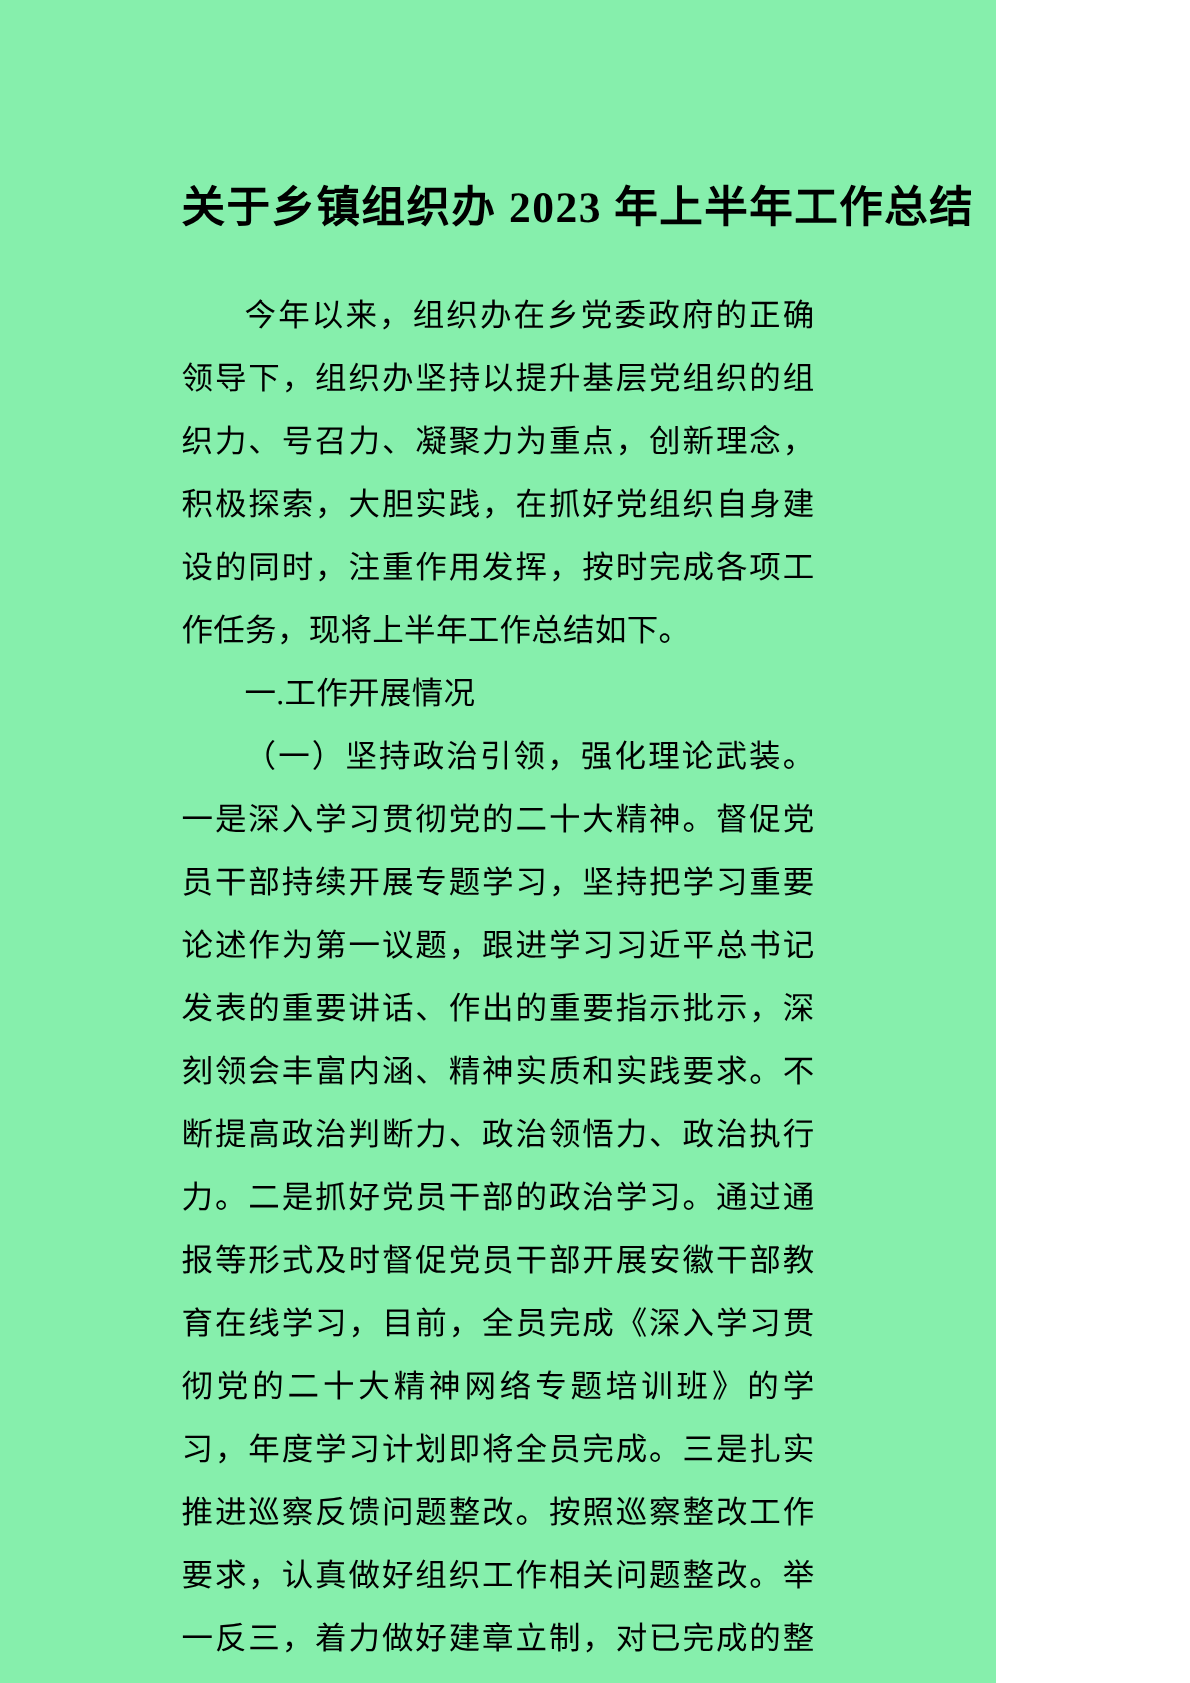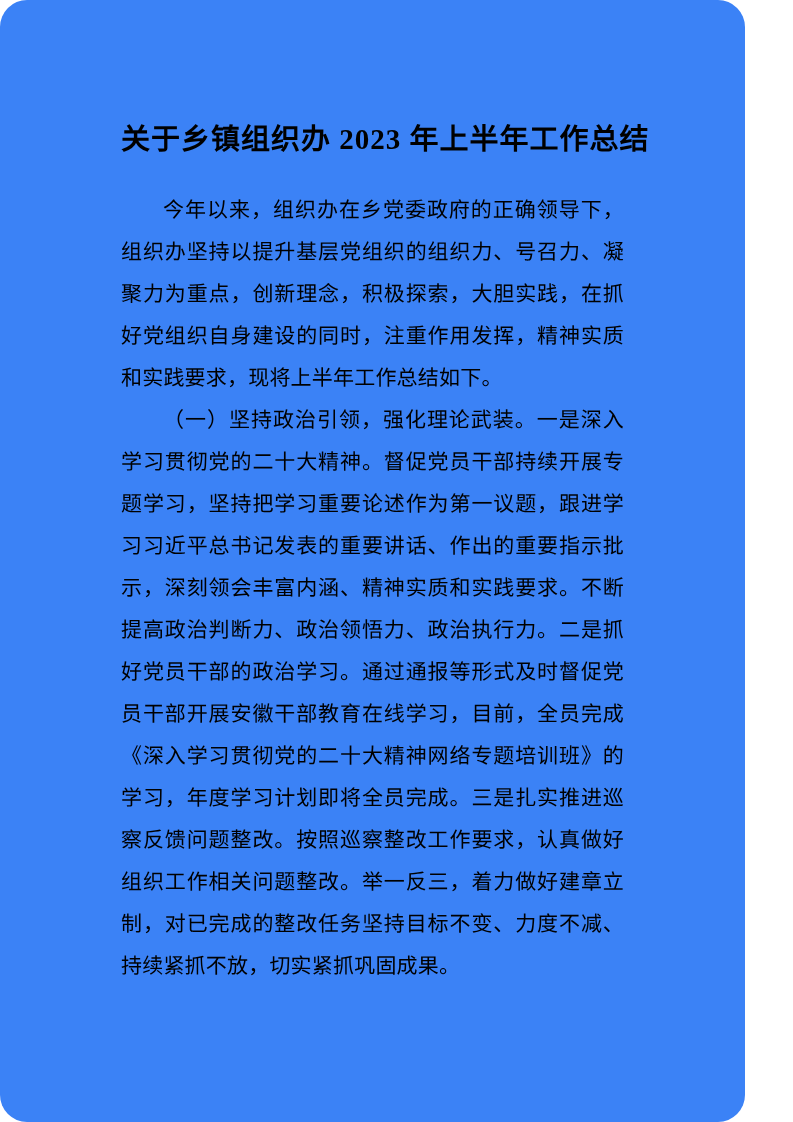--- a/index.html
+++ b/index.html
@@ -10,26 +10,25 @@
   }
   body {
     width: 793px;
     height: 1122px;
     overflow: hidden;
     font-family: "Liberation Serif", "DejaVu Serif", serif;
     color: #000000;
   }
   .page {
     box-sizing: border-box;
-    width: 745px;
+    width: 664px;
     height: 1122px;
-    background: #3b82f6;
+    background: #86efac;
     padding: 116px 121px 0 121px;
     overflow: hidden;
-    border-radius: 27px;
   }
   .doc-title {
     margin: 0 0 27px 0;
     font-size: 29px;
     line-height: 46px;
     font-weight: 700;
     text-align: center;
     letter-spacing: 1px;
     white-space: nowrap;
   }
@@ -43,18 +42,19 @@
     letter-spacing: 0.2px;
     word-break: normal;
   }
 </style>
 </head>
 <body>
 
 <div class="page">
   <h1 class="doc-title">关于乡镇组织办 2023 年上半年工作总结</h1>
 
-  <p class="para">今年以来，组织办在乡党委政府的正确领导下，组织办坚持以提升基层党组织的组织力、号召力、凝聚力为重点，创新理念，积极探索，大胆实践，在抓好党组织自身建设的同时，注重作用发挥，精神实质和实践要求，现将上半年工作总结如下。</p>
+  <p class="para">今年以来，组织办在乡党委政府的正确领导下，组织办坚持以提升基层党组织的组织力、号召力、凝聚力为重点，创新理念，积极探索，大胆实践，在抓好党组织自身建设的同时，注重作用发挥，按时完成各项工作任务，现将上半年工作总结如下。</p>
 
+  <p class="para">一.工作开展情况</p>
 
   <p class="para">（一）坚持政治引领，强化理论武装。一是深入学习贯彻党的二十大精神。督促党员干部持续开展专题学习，坚持把学习重要论述作为第一议题，跟进学习习近平总书记发表的重要讲话、作出的重要指示批示，深刻领会丰富内涵、精神实质和实践要求。不断提高政治判断力、政治领悟力、政治执行力。二是抓好党员干部的政治学习。通过通报等形式及时督促党员干部开展安徽干部教育在线学习，目前，全员完成《深入学习贯彻党的二十大精神网络专题培训班》的学习，年度学习计划即将全员完成。三是扎实推进巡察反馈问题整改。按照巡察整改工作要求，认真做好组织工作相关问题整改。举一反三，着力做好建章立制，对已完成的整改任务坚持目标不变、力度不减、持续紧抓不放，切实紧抓巩固成果。</p>
 
 </div>
 
 </body></html>

